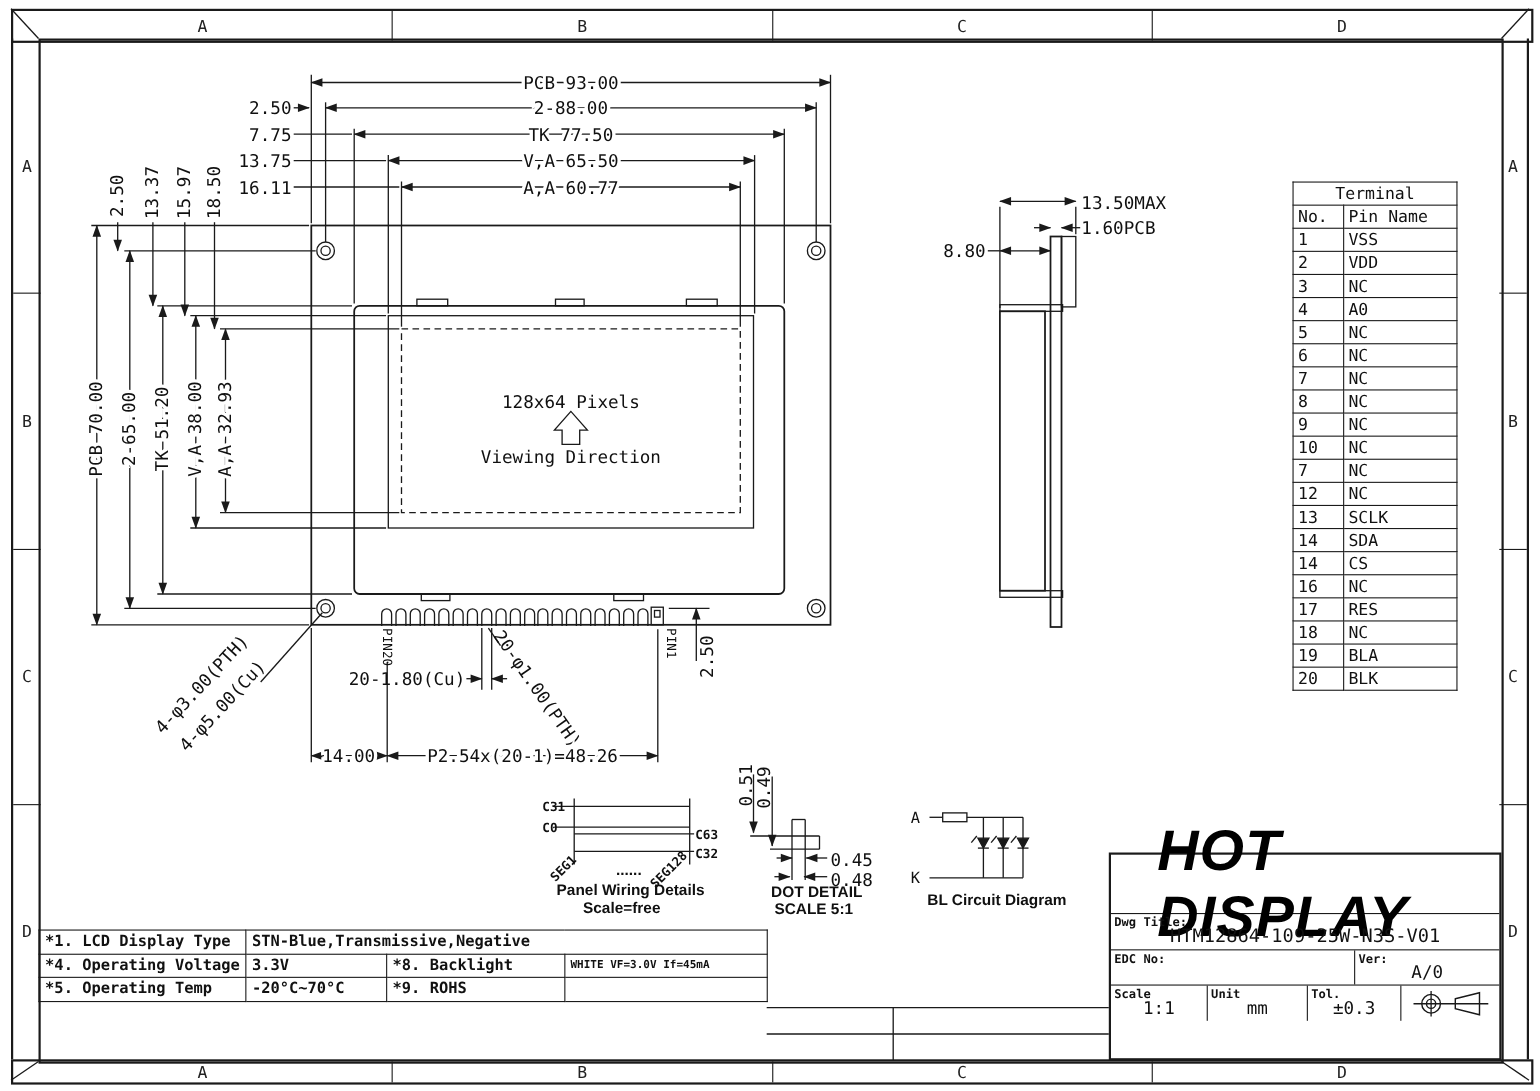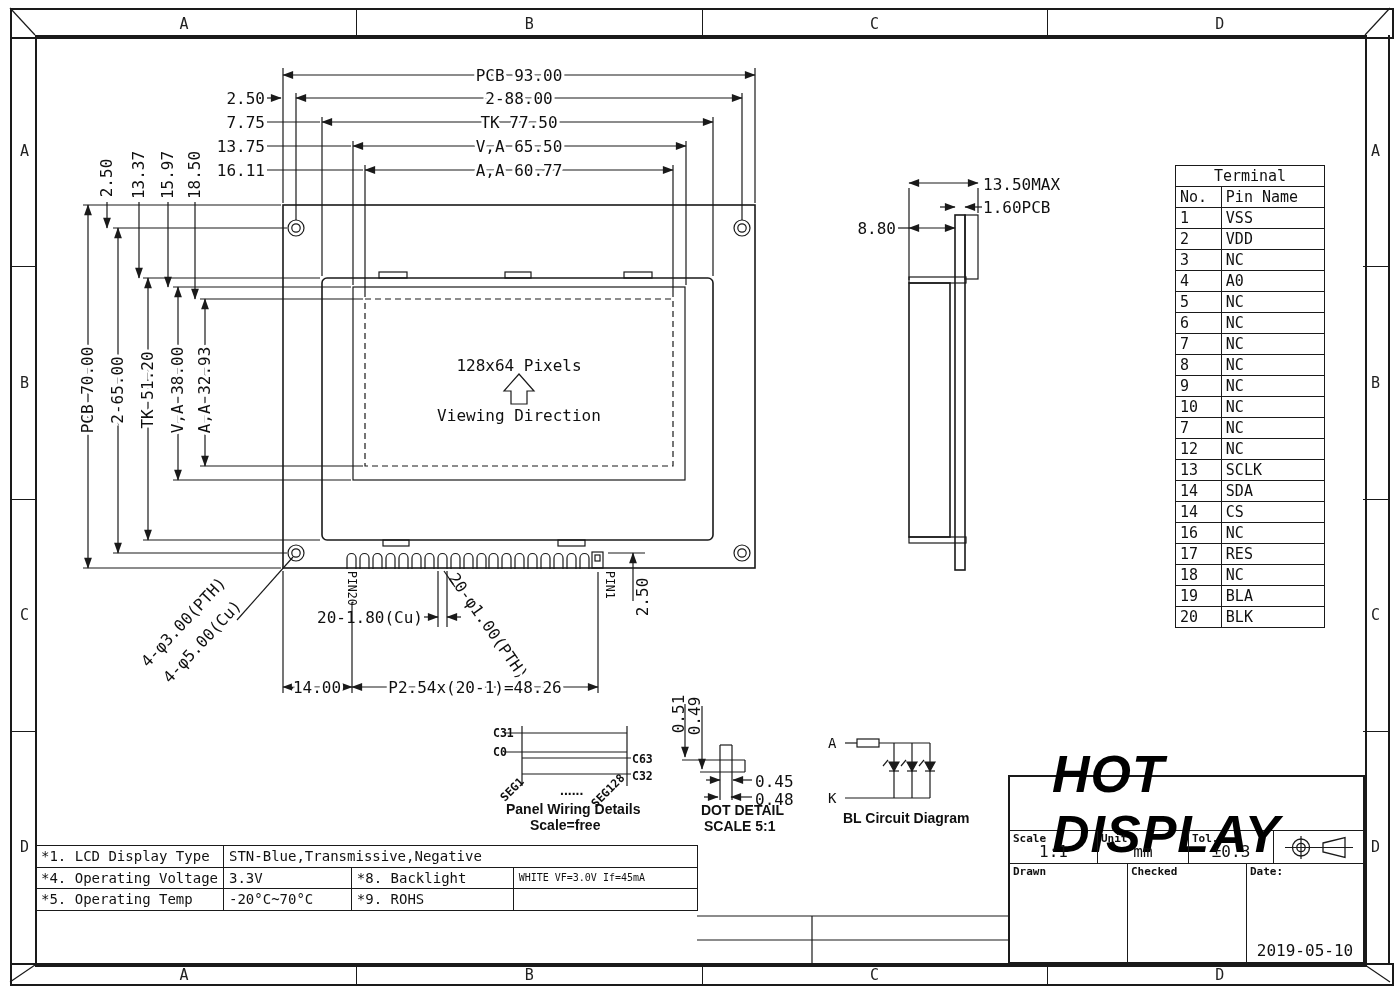--- a/index.html
+++ b/index.html
@@ -33,21 +33,21 @@
   text.halo{paint-order:stroke;stroke:#ffffff;stroke-width:6px;}
   
   .tt{position:absolute;left:1175px;top:165px;width:150px;border-collapse:collapse;
       font-size:15px;}
   .tt td{border:1.5px solid #1a1a1a;height:20px;padding:0 4px;white-space:nowrap;margin-top:17px;}
   .tt .hd{text-align:center;}
   
   .spec{position:absolute;left:35px;top:845px;border-collapse:collapse;font-size:14px;
         table-layout:fixed;}
   .spec td{border:1.5px solid #1a1a1a;height:20.5px;padding:0 5px;white-space:nowrap;
-           overflow:hidden;}
+           overflow:hidden;font-weight:bold;}
   .spec .sm2{font-size:10px;}
   
   .tb{position:absolute;left:1008px;top:775px;width:357px;height:189px;
       border:2px solid #1a1a1a;box-sizing:border-box;display:flex;flex-direction:column;}
   .tb-row{display:flex;border-top:1.5px solid #1a1a1a;box-sizing:border-box;}
   .tb-row:first-child{border-top:none;}
   .tb-cell{position:relative;box-sizing:border-box;border-left:1.5px solid #1a1a1a;}
   .tb-cell:first-child{border-left:none;}
   .tb-lab{position:absolute;left:3px;top:1px;font-size:11px;font-weight:bold;}
   .tb-val{position:absolute;left:0;right:0;bottom:2px;text-align:center;font-size:16px;}
@@ -461,20 +461,35 @@
         <td></td>
       </tr>
     </tbody>
   </table>
 
   <div class="tb">
     <div class="tb-row" style="height:53px">
       <div class="tb-cell company">HOT DISPLAY</div>
     </div>
     <div class="tb-row" style="height:33px">
+      <div class="tb-cell" style="flex:1">
+        <span class="tb-lab">Dwg Title:</span>
+        <span class="tb-val" style="font-size:17px">HTM12864-109-25W-N3S-V01</span>
+      </div>
+    </div>
+    <div class="tb-row" style="height:32px">
+      <div class="tb-cell" style="width:221px">
+        <span class="tb-lab">EDC No:</span>
+      </div>
+      <div class="tb-cell" style="flex:1">
+        <span class="tb-lab">Ver:</span>
+        <span class="tb-val">A/0</span>
+      </div>
+    </div>
+    <div class="tb-row" style="height:33px">
       <div class="tb-cell" style="width:87px">
         <span class="tb-lab">Scale</span>
         <span class="tb-val">1:1</span>
       </div>
       <div class="tb-cell" style="width:91px">
         <span class="tb-lab">Unit</span>
         <span class="tb-val">mm</span>
       </div>
       <div class="tb-cell" style="width:85px">
         <span class="tb-lab">Tol.</span>
@@ -483,27 +498,15 @@
       <div class="tb-cell" style="flex:1;display:flex;align-items:center;justify-content:center">
         <svg width="76" height="27" viewBox="0 0 76 27">
           <line x1="4" y1="13.5" x2="72" y2="13.5" class="ln" stroke="#1a1a1a"></line>
           <circle cx="20" cy="13.5" r="8.5" fill="none" stroke="#1a1a1a" stroke-width="1.3"></circle>
           <circle cx="20" cy="13.5" r="4.2" fill="none" stroke="#1a1a1a" stroke-width="1.3"></circle>
           <line x1="20" y1="2" x2="20" y2="25" stroke="#1a1a1a" stroke-width="1.2"></line>
           <polygon points="42,9 64,3.5 64,23.5 42,18" fill="none" stroke="#1a1a1a" stroke-width="1.3"></polygon>
         </svg>
       </div>
     </div>
-    <div class="tb-row" style="flex:1">
-      <div class="tb-cell" style="width:117px">
-        <span class="tb-lab">Drawn</span>
-      </div>
-      <div class="tb-cell" style="width:119px">
-        <span class="tb-lab">Checked</span>
-      </div>
-      <div class="tb-cell" style="flex:1">
-        <span class="tb-lab">Date:</span>
-        <span class="tb-val">2019-05-10</span>
-      </div>
-    </div>
   </div>
 
 </div>
 
 </body></html>

